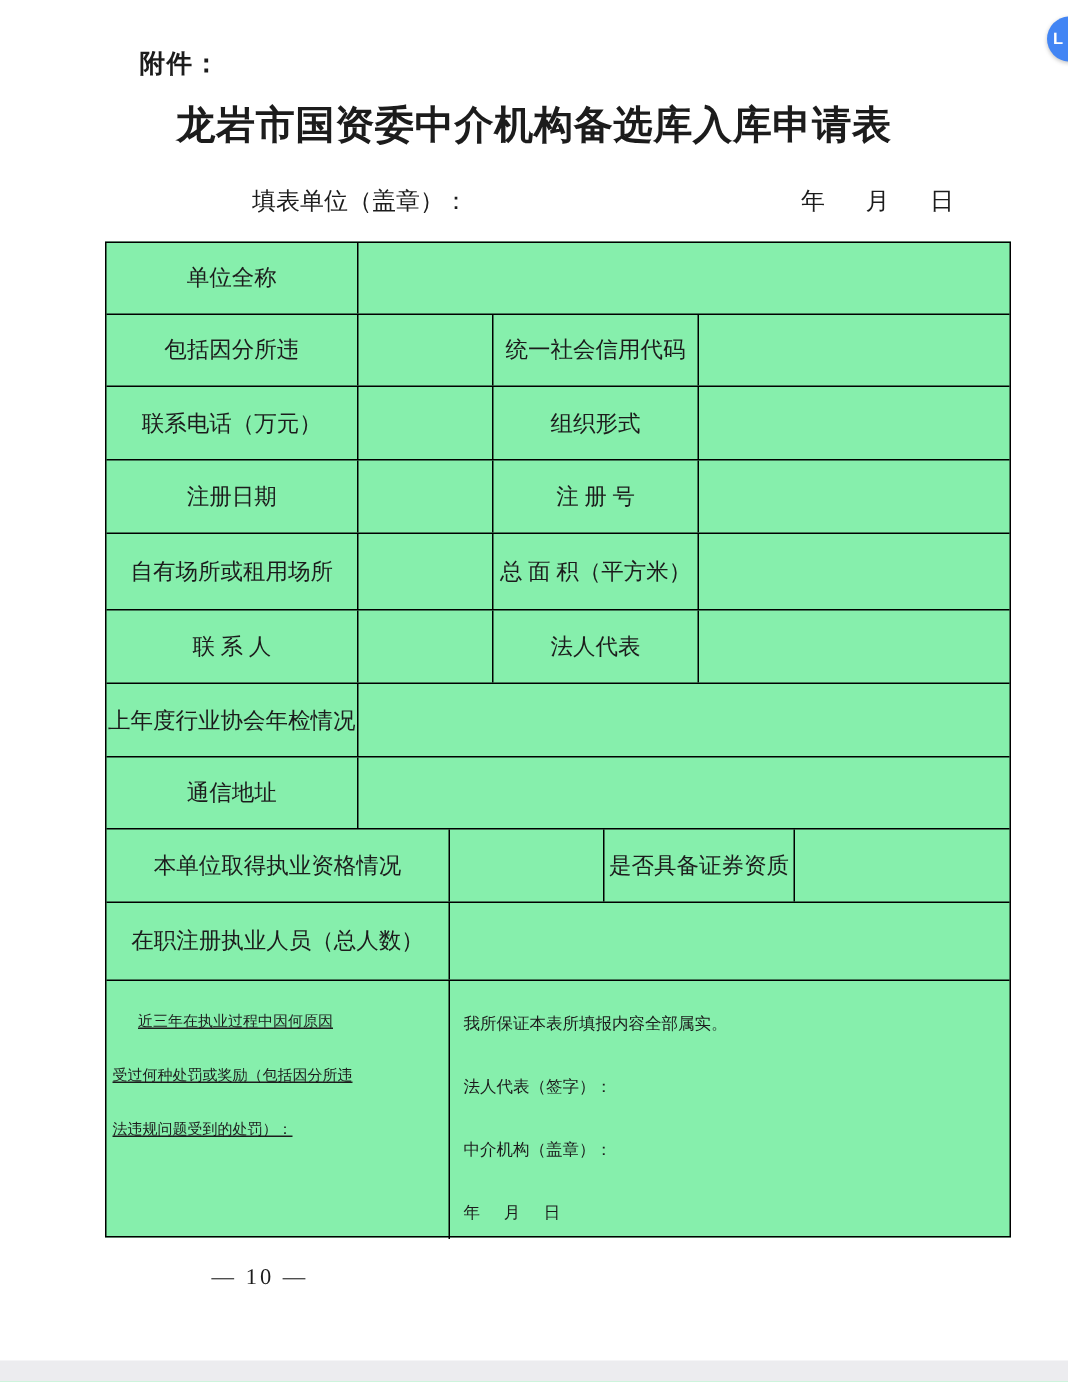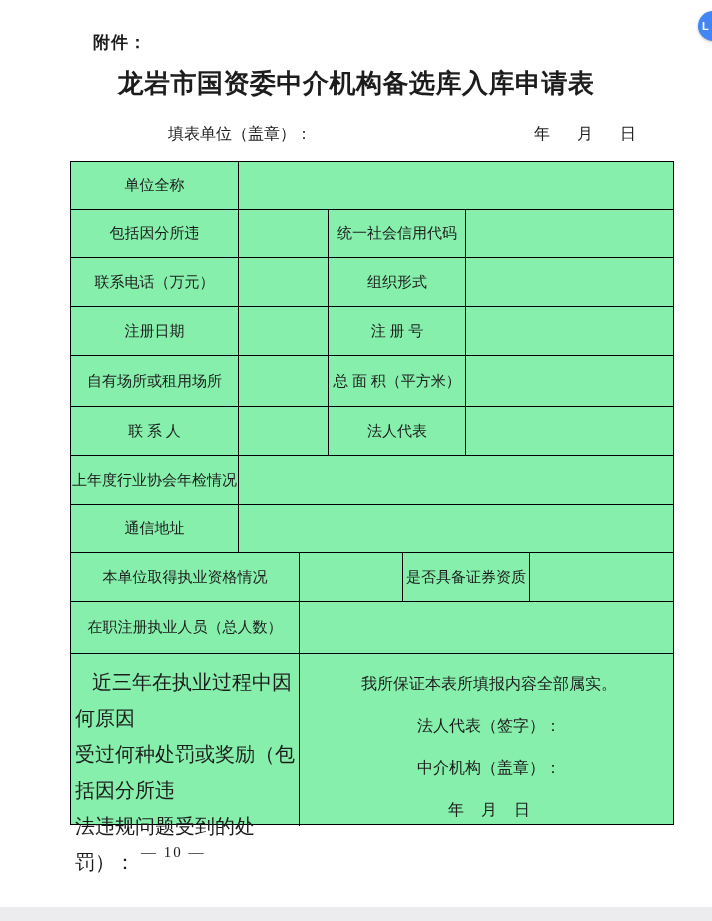--- a/index.html
+++ b/index.html
@@ -22,24 +22,24 @@
   .cell { border-right:1.5px solid #000; display:flex; align-items:center;
           justify-content:center; text-align:center; font-size:15px;
           white-space:nowrap; overflow:visible; }
   .cell:last-child { border-right:none; }
   .grow { flex:1 1 auto; }
   .c168 { flex:0 0 168px; } .c90 { flex:0 0 90px; } .c137 { flex:0 0 137px; }
   .c229 { flex:0 0 229px; } .c103 { flex:0 0 103px; } .c127 { flex:0 0 127px; }
   .h48 { height:48px; } .h49 { height:49px; } .h51 { height:51px; }
   .h52 { height:52px; } .h172 { height:172px; flex:1 1 auto; }
 
-  .penalty-cell { display:block; text-align:left; white-space:normal; font-size:20px;
-                  padding:10px 2px 0 4px; line-height:36px; }
+  .penalty-cell { display:block; text-align:left; white-space:normal; font-size:10px;
+                  padding:10px 2px 0 4px; line-height:36px;text-decoration:underline; }
   .penalty-cell .pl:first-child { text-indent:17px; }
-  .decl-cell { display:block; text-align:center; white-space:normal; font-size:16px;
+  .decl-cell { display:block; text-align:left; white-space:normal; font-size:11px;
                padding:22px 4px 0 9px; }
   .decl-cell .dl { line-height:15px; margin-bottom:27px; }
   .decl-cell .dl.date { word-spacing:13px; white-space:pre; }
 
   .page-number { position:absolute; left:118px; top:844px; font-size:15px;
                  letter-spacing:2px; white-space:pre;margin-left:23px; }
 
   .floating-badge { position:absolute; left:698px; top:11px; width:30px; height:30px;
                     border-radius:50%; background:#4285f4; box-shadow:0 1px 3px rgba(0,0,0,.25);
                     display:flex; align-items:center; }

